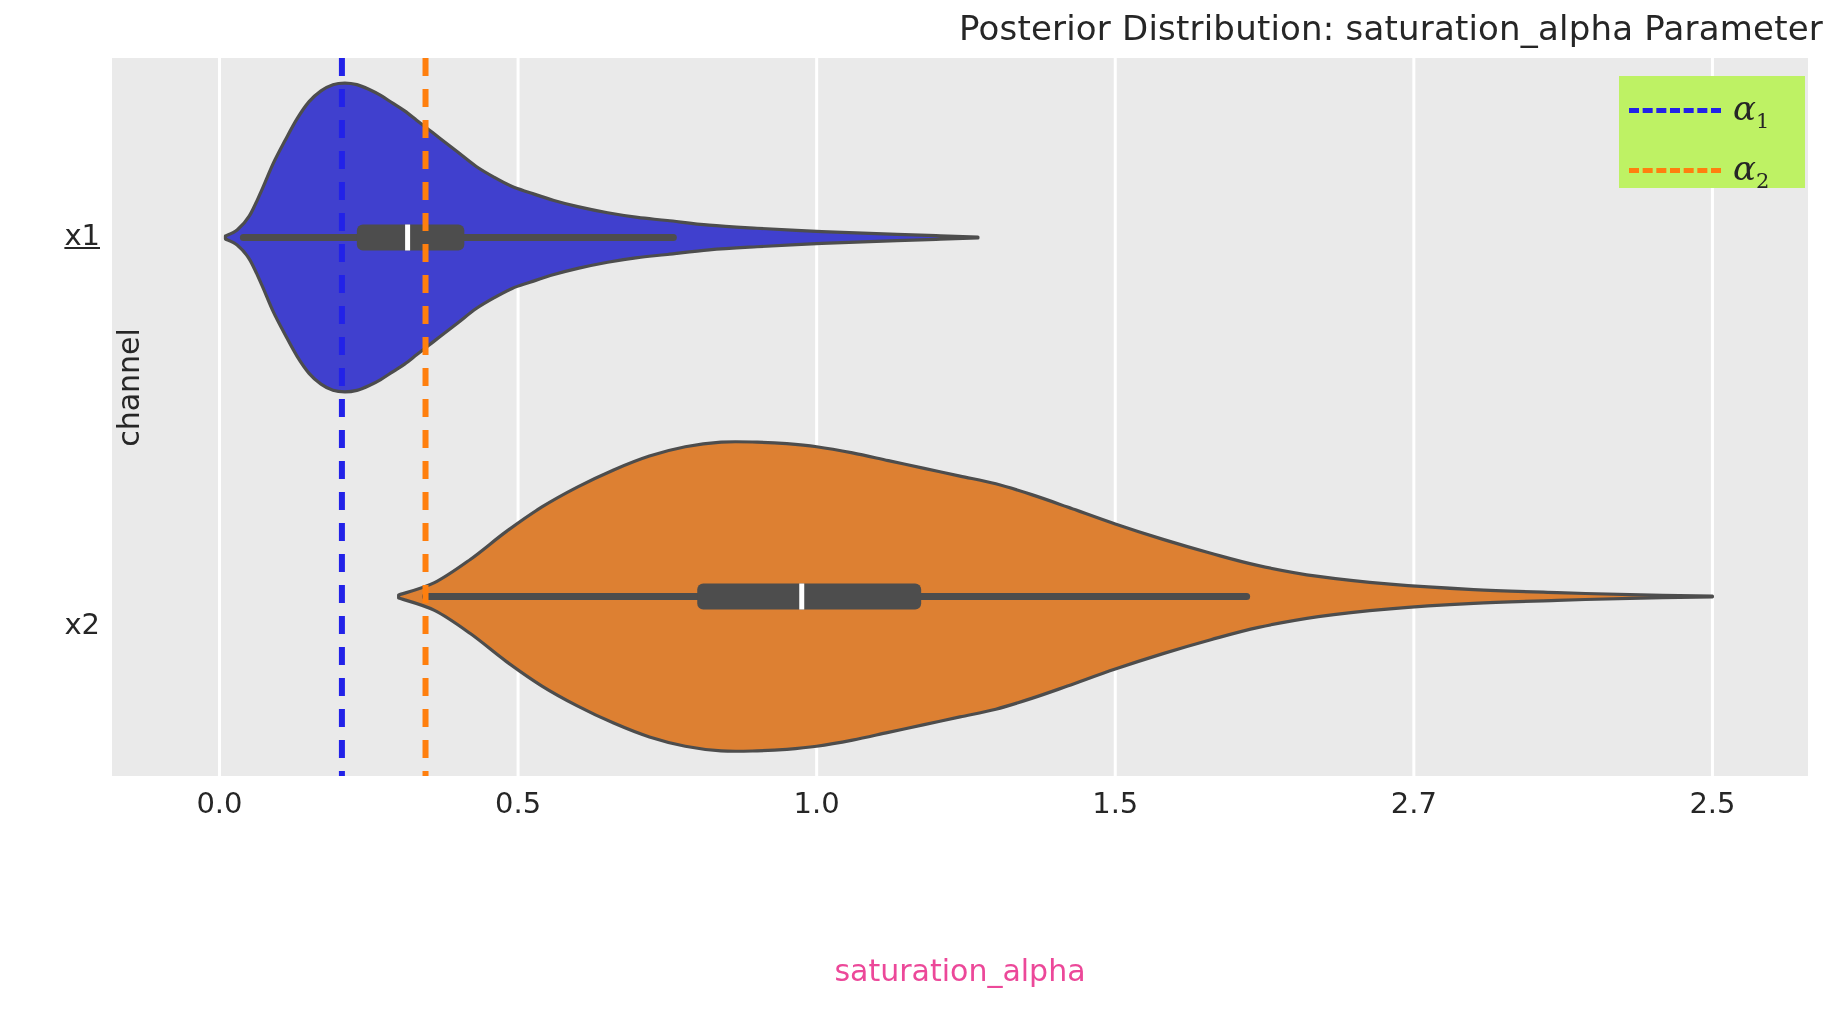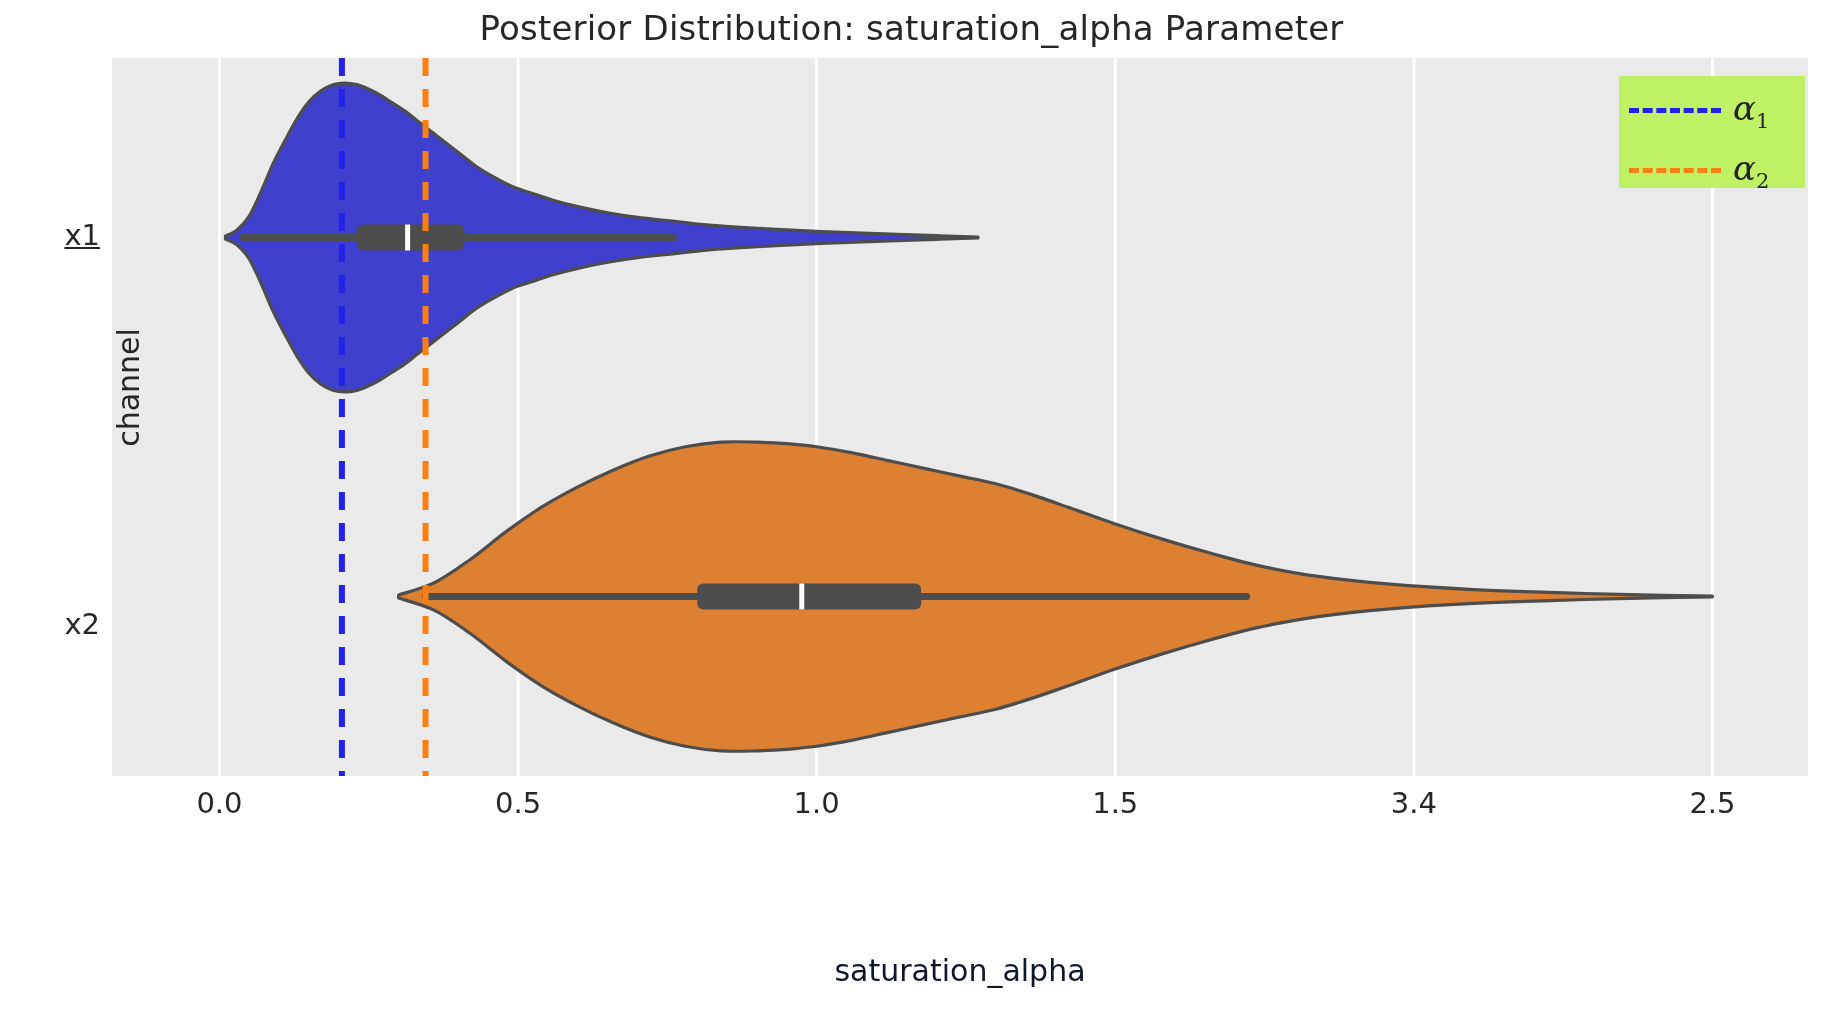--- a/index.html
+++ b/index.html
@@ -1,29 +1,29 @@
 <!DOCTYPE html>
 <html><head>
 <meta charset="utf-8">
 <style>
   html,body{margin:0;padding:0;background:#ffffff;}
   body{width:1823px;height:1023px;font-family:"DejaVu Sans",sans-serif;overflow:hidden;}
   #fig{position:relative;width:1823px;height:1023px;background:#ffffff;}
   .title{
-    position:absolute;left:0;top:8px;width:1823px;text-align:center;
+    position:absolute;left:0;top:8px;width:1823px;text-align:right;
     font-size:34px;color:#262626;font-family:"DejaVu Sans",sans-serif;
     letter-spacing:0.2px;
   }
   .plotarea{
     position:absolute;left:112px;top:58px;width:1696px;height:718px;
     background:#eaeaea;
   }
   .xlabel{
     position:absolute;left:112px;top:953px;width:1696px;text-align:center;
-    font-size:30px;color:#0f172a;
+    font-size:30px;color:#ec4899;
   }
   .ylabel{
     position:absolute;left:-22px;top:370px;width:300px;text-align:center;
     font-size:30px;color:#262626;
     transform:rotate(-90deg);transform-origin:center center;
   }
   .xtick{
     position:absolute;top:786px;font-size:29px;color:#262626;
     transform:translateX(-50%);
   }
@@ -84,21 +84,21 @@
       </g>
       <line x1="341.91549295774644" y1="58" x2="341.91549295774644" y2="776" stroke="#2222e8" stroke-width="6" stroke-dasharray="18 13"></line>
       <line x1="425.5211267605633" y1="58" x2="425.5211267605633" y2="776" stroke="#ff7f0e" stroke-width="6" stroke-dasharray="18 13"></line>
     </svg>
 
   <div id="xticks">
       <div class="xtick" style="left: 219.493px;">0.0</div>
       <div class="xtick" style="left: 518.085px; text-align: right;">0.5</div>
       <div class="xtick" style="left: 816.676px;">1.0</div>
       <div class="xtick" style="left: 1115.27px;">1.5</div>
-      <div class="xtick" style="left: 1413.86px;">3.4</div>
+      <div class="xtick" style="left: 1413.86px;">2.7</div>
       <div class="xtick" style="left: 1712.45px;">2.5</div>
     </div>
   <div id="yticks">
       <div class="ytick" style="top: 235px; text-decoration: underline;">x1</div>
       <div class="ytick" style="top: 624px;">x2</div>
     </div>
 
   <div class="xlabel">saturation_alpha</div>
   <div class="ylabel">channel</div>
 

